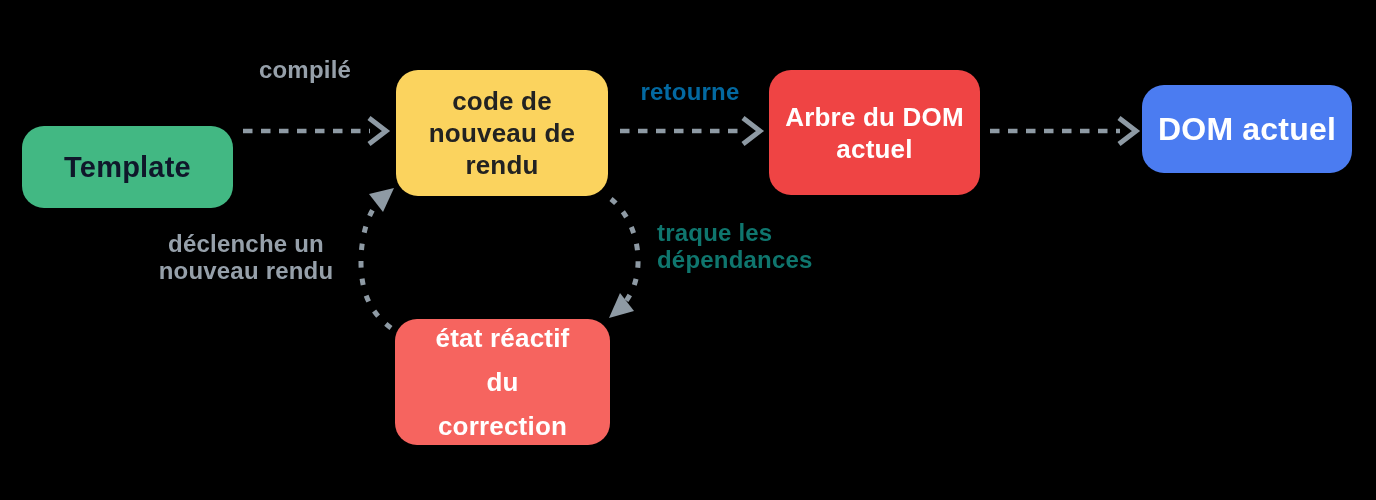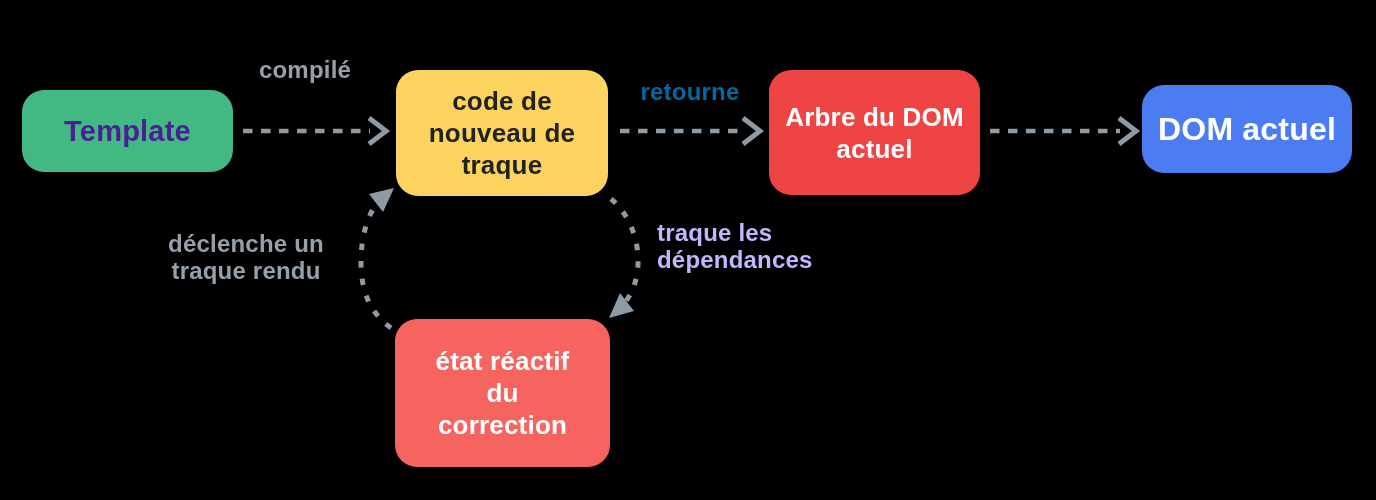--- a/index.html
+++ b/index.html
@@ -46,22 +46,23 @@
   }
   .node-virtual-dom {
     left: 769px; top: 70px; width: 211px; height: 125px;
     font-size: 26px;
   }
   .node-actual-dom {
     left: 1142px; top: 85px; width: 210px; height: 88px;
     font-size: 32px;
   }
   .node-reactive-state {
-    left: 395px; top: 319px; width: 215px; height: 148px;
+    left: 395px; top: 319px; width: 215px; height: 126px;
     font-size: 26px;
+    gap: 12px;
   }
   .edge-label {
     position: absolute;
     font-size: 24px;
     font-weight: bold;
     line-height: 27px;
     letter-spacing: 0.2px;
   }
   .edge-label-compile   { left: 230px; top: 56px;  width: 150px; text-align: center; }
   .edge-label-returns   { left: 616px; top: 78px;  width: 148px; text-align: center; }
@@ -95,28 +96,28 @@
       <path d="M 391 328 C 369 312 361 290 361 262 C 361 236 368 213 379 201" fill="none" stroke-width="5" stroke-dasharray="6.5 11" stroke="#8e9aa4"></path>
       <polygon points="394,188 369,194 383,212" stroke="none" fill="#8e9aa4"></polygon>
     </g>
 
     <g>
       <path d="M 611 199 C 626 211 637 233 638 257 C 639 280 631 296 622 306" fill="none" stroke-width="5" stroke-dasharray="6.5 11" stroke="#8e9aa4"></path>
       <polygon points="609,318 634,311 620,293" stroke="none" fill="#8e9aa4"></polygon>
     </g>
   </svg>
 
-  <div class="node node-template" style="background-color: rgb(66, 184, 131); color: #4c1d95;">
+  <div class="node node-template" style="background-color: rgb(66, 184, 131); color: #0f172a; margin-top: 36px;">
     <div class="line">Template</div>
   </div>
 
   <div class="node node-render-function" style="background-color: rgb(251, 211, 94); color: rgb(34, 34, 34);">
     <div class="line">code de</div>
     <div class="line">nouveau de</div>
-    <div class="line">traque</div>
+    <div class="line">rendu</div>
   </div>
 
   <div class="node node-virtual-dom" style="background-color: #ef4444; color: rgb(255, 255, 255);">
     <div class="line">Arbre du DOM</div>
     <div class="line">actuel</div>
   </div>
 
   <div class="node node-actual-dom" style="background-color: rgb(75, 124, 241); color: rgb(255, 255, 255);">
     <div class="line">DOM actuel</div>
   </div>
@@ -131,21 +132,21 @@
     <div>compilé</div>
   </div>
 
   <div class="edge-label edge-label-returns" style="color: #0369a1;">
     <div>retourne</div>
   </div>
 
 
   <div class="edge-label edge-label-trigger" style="color: rgb(150, 160, 170);">
     <div>déclenche un</div>
-    <div>traque rendu</div>
+    <div>nouveau rendu</div>
   </div>
 
-  <div class="edge-label edge-label-track" style="color: #c4b5fd;">
+  <div class="edge-label edge-label-track" style="color: #0f766e;">
     <div>traque les</div>
     <div>dépendances</div>
   </div>
 
 </div>
 
 </body></html>

